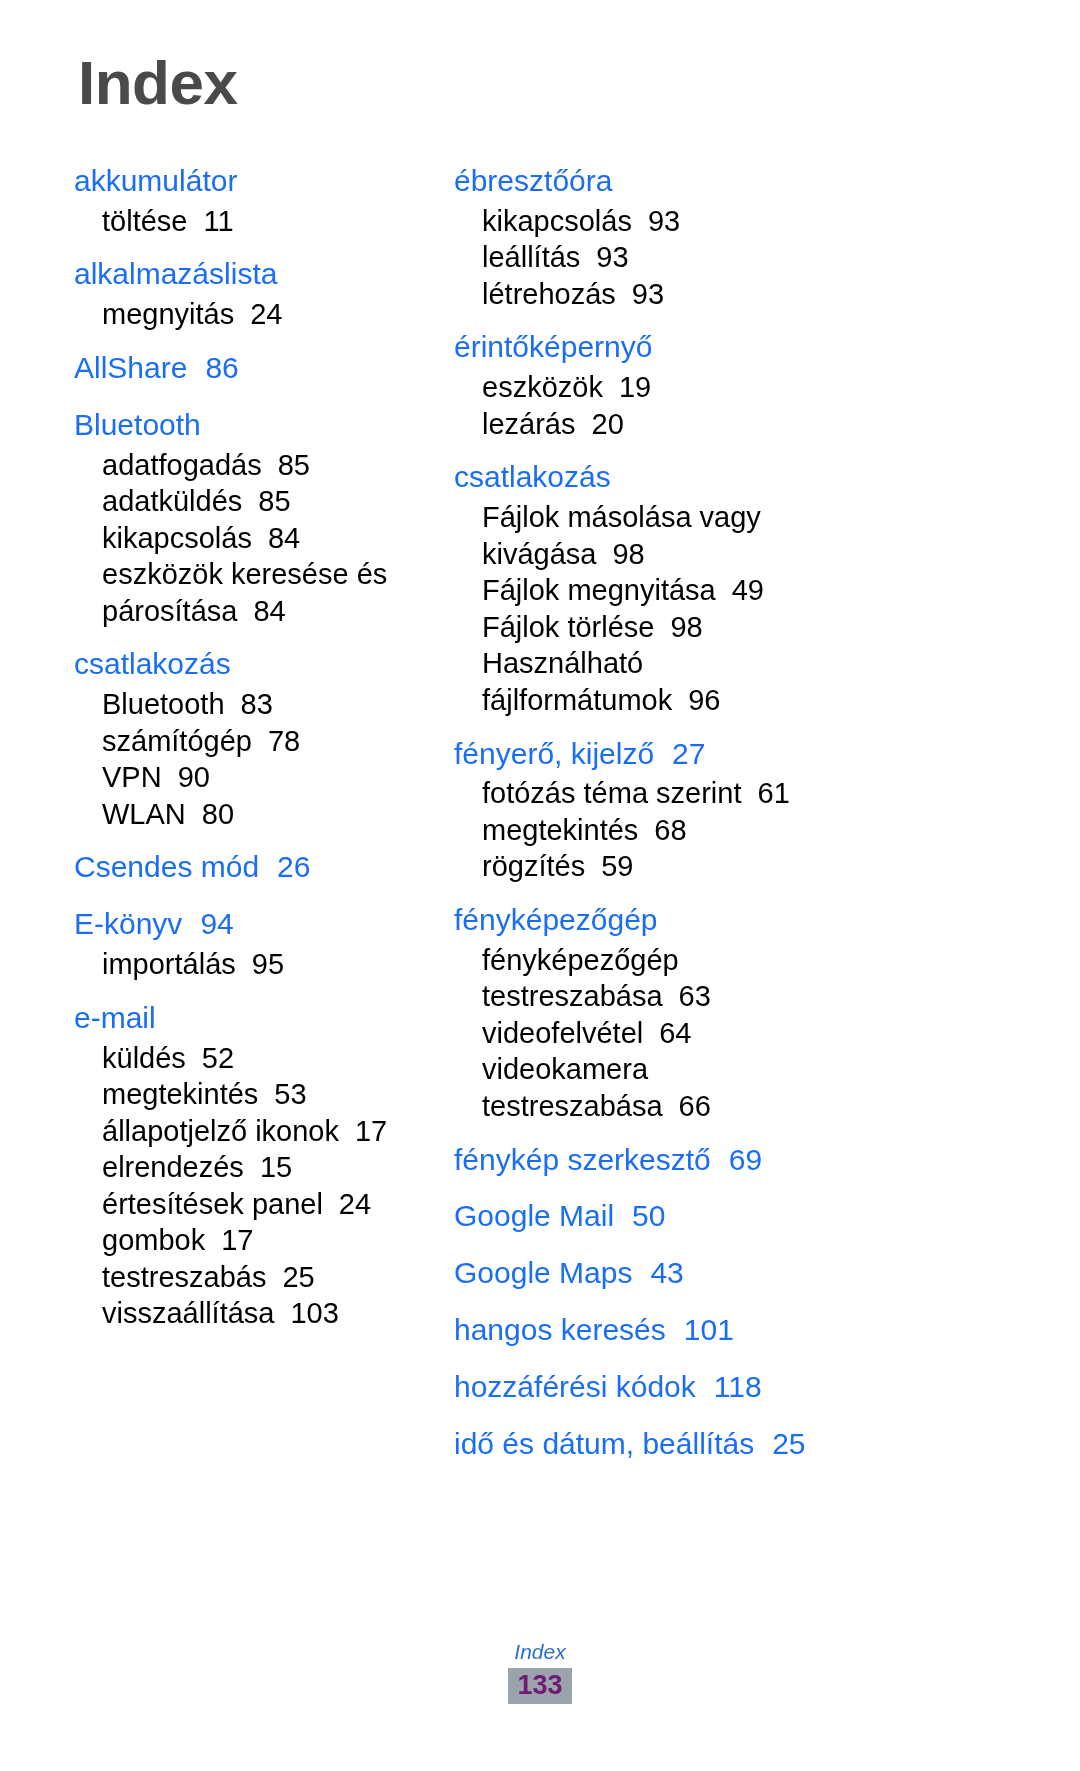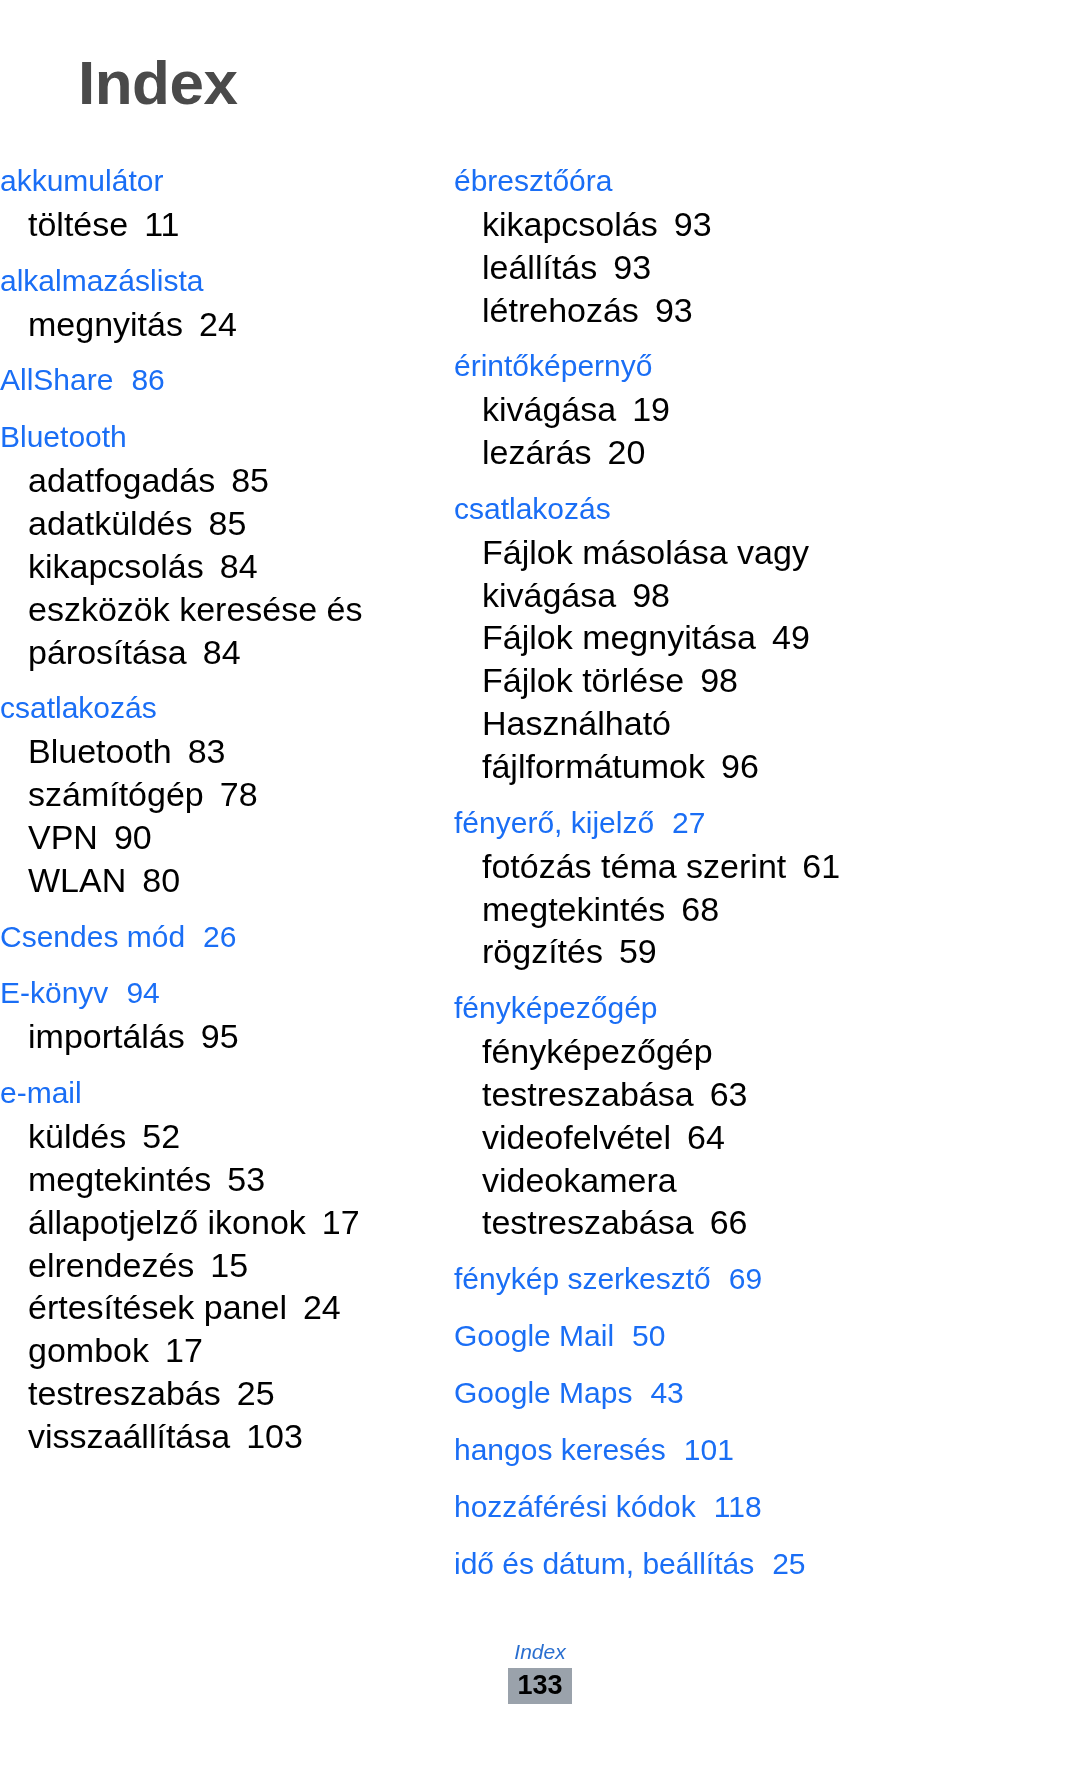--- a/index.html
+++ b/index.html
@@ -38,20 +38,21 @@
     top: 160px;
     width: 1080px;
     display: flex;
     align-items: flex-start;
   }
   .col {
     box-sizing: border-box;
   }
   .col-left {
     width: 430px;
+    padding-left: 74px;
     padding-right: 8px;
   }
   .col-right {
     width: 560px;
     padding-left: 24px;
     padding-right: 10px;
   }
   .entry {
     margin: 0;
   }
@@ -68,21 +69,21 @@
   .entry-head .pg {
     margin-left: 18px;
   }
   .subs {
     margin: 0;
     padding: 0;
     list-style: none;
   }
   .sub {
     color: #000000;
-    font-size: 34px;
+    font-size: 29px;
     line-height: 1.26;
     padding-left: 28px;
     white-space: pre-wrap;
   }
   .sub .pg {
     margin-left: 16px;
   }
   .footer {
     position: absolute;
     left: 0;
@@ -93,21 +94,21 @@
   .footer-label {
     font-size: 21px;
     font-style: italic;
     color: #2a6fd0;
     line-height: 1.1;
   }
   .footer-pagebox {
     display: inline-block;
     margin-top: 5px;
     background: #9aa2ab;
-    color: #000000;
+    color: #701a75;
     font-size: 27px;
     font-weight: bold;
     padding: 2px 9px 3px 9px;
     line-height: 1.15;
   }
 </style>
 </head>
 <body>
 
 <div class="page">
@@ -182,21 +183,21 @@
           <div class="entry-head"><span>ébresztőóra</span></div>
           <ul class="subs">
             <li class="sub"><span>kikapcsolás</span><span class="pg">93</span></li>
             <li class="sub"><span>leállítás</span><span class="pg">93</span></li>
             <li class="sub"><span>létrehozás</span><span class="pg">93</span></li>
           </ul>
         </div>
         <div class="entry">
           <div class="entry-head"><span>érintőképernyő</span></div>
           <ul class="subs">
-            <li class="sub"><span>kivágása</span><span class="pg">19</span></li>
+            <li class="sub"><span>eszközök</span><span class="pg">19</span></li>
             <li class="sub"><span>lezárás</span><span class="pg">20</span></li>
           </ul>
         </div>
         <div class="entry">
           <div class="entry-head"><span>csatlakozás</span></div>
           <ul class="subs">
             <li class="sub"><span>Fájlok másolása vagy
 kivágása</span><span class="pg">98</span></li>
             <li class="sub"><span>Fájlok megnyitása</span><span class="pg">49</span></li>
             <li class="sub"><span>Fájlok törlése</span><span class="pg">98</span></li>

